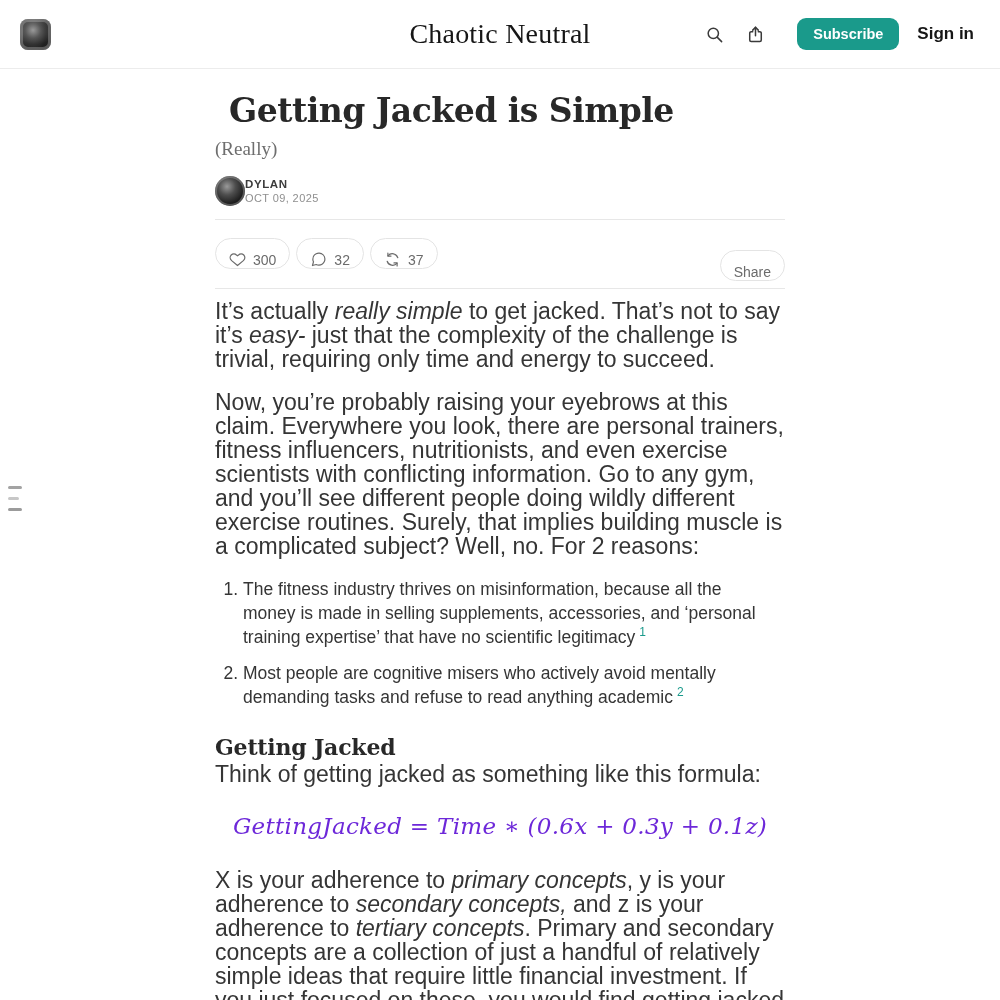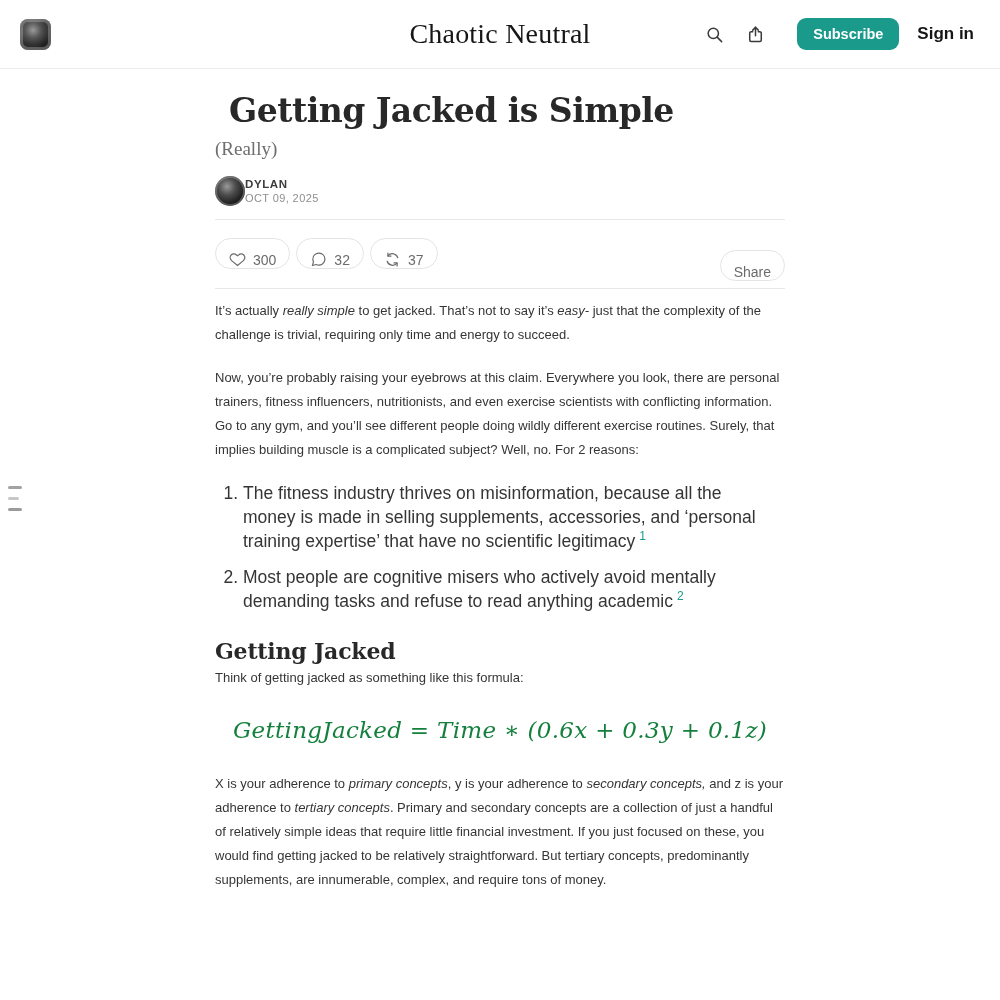--- a/index.html
+++ b/index.html
@@ -71,35 +71,35 @@
   .pills-left{display:flex;gap:6px;}
   .pill{
     display:flex;align-items:flex-end;gap:7px;height:31px;padding:0 13px;
     border:1px solid #e4e4e4;border-radius:16px;background:#fff;cursor:pointer;
     color:var(--muted);font-family:"Liberation Sans",sans-serif;font-size:14px;
   }
   .pill svg{width:17px;height:17px;stroke:#6b6b6b;fill:none;stroke-width:1.7;stroke-linecap:round;stroke-linejoin:round;}
   .pill-share{margin-left:auto;margin-top:23px;}
   
   article{padding-top:10px;}
-  article p{font-size:13px;line-height:24px;margin:0 0 19px 0;color:var(--text);}
+  article p{font-size:23px;line-height:24px;margin:0 0 19px 0;color:var(--text);}
   article em{font-style:italic;}
   ol{margin:0 10px 19px 0;padding-left:28px;}
   ol li{font-size:17.5px;line-height:24px;margin-bottom:12px;}
   sup.fn{
     color:var(--accent);font-size:12px;line-height:0;cursor:pointer;
     margin-left:4px;text-decoration:none;
   }
   h2{
     font-family:"DejaVu Serif",serif;font-weight:700;color:var(--heading);
     font-size:22px;margin:25px 0 2px 0;letter-spacing:-.2px;
   }
   .formula{
     text-align:center;font-family:"DejaVu Serif",serif;font-style:italic;
-    font-size:23px;color:#15803d;margin:27px 0 29px 0;letter-spacing:.3px;
+    font-size:23px;color:#6d28d9;margin:27px 0 29px 0;letter-spacing:.3px;
   }
   
   .float-nav{position:absolute;left:8px;top:486px;cursor:pointer;}
   .float-nav .dash{height:2.5px;border-radius:2px;margin-bottom:8.5px;}
   .dash-1{width:14px;background:#a3a3a3;}
   .dash-2{width:11px;background:#c7c7c7;}
   .dash-3{width:14px;background:#9b9b9b;}
 </style>
 </head>
 <body>

